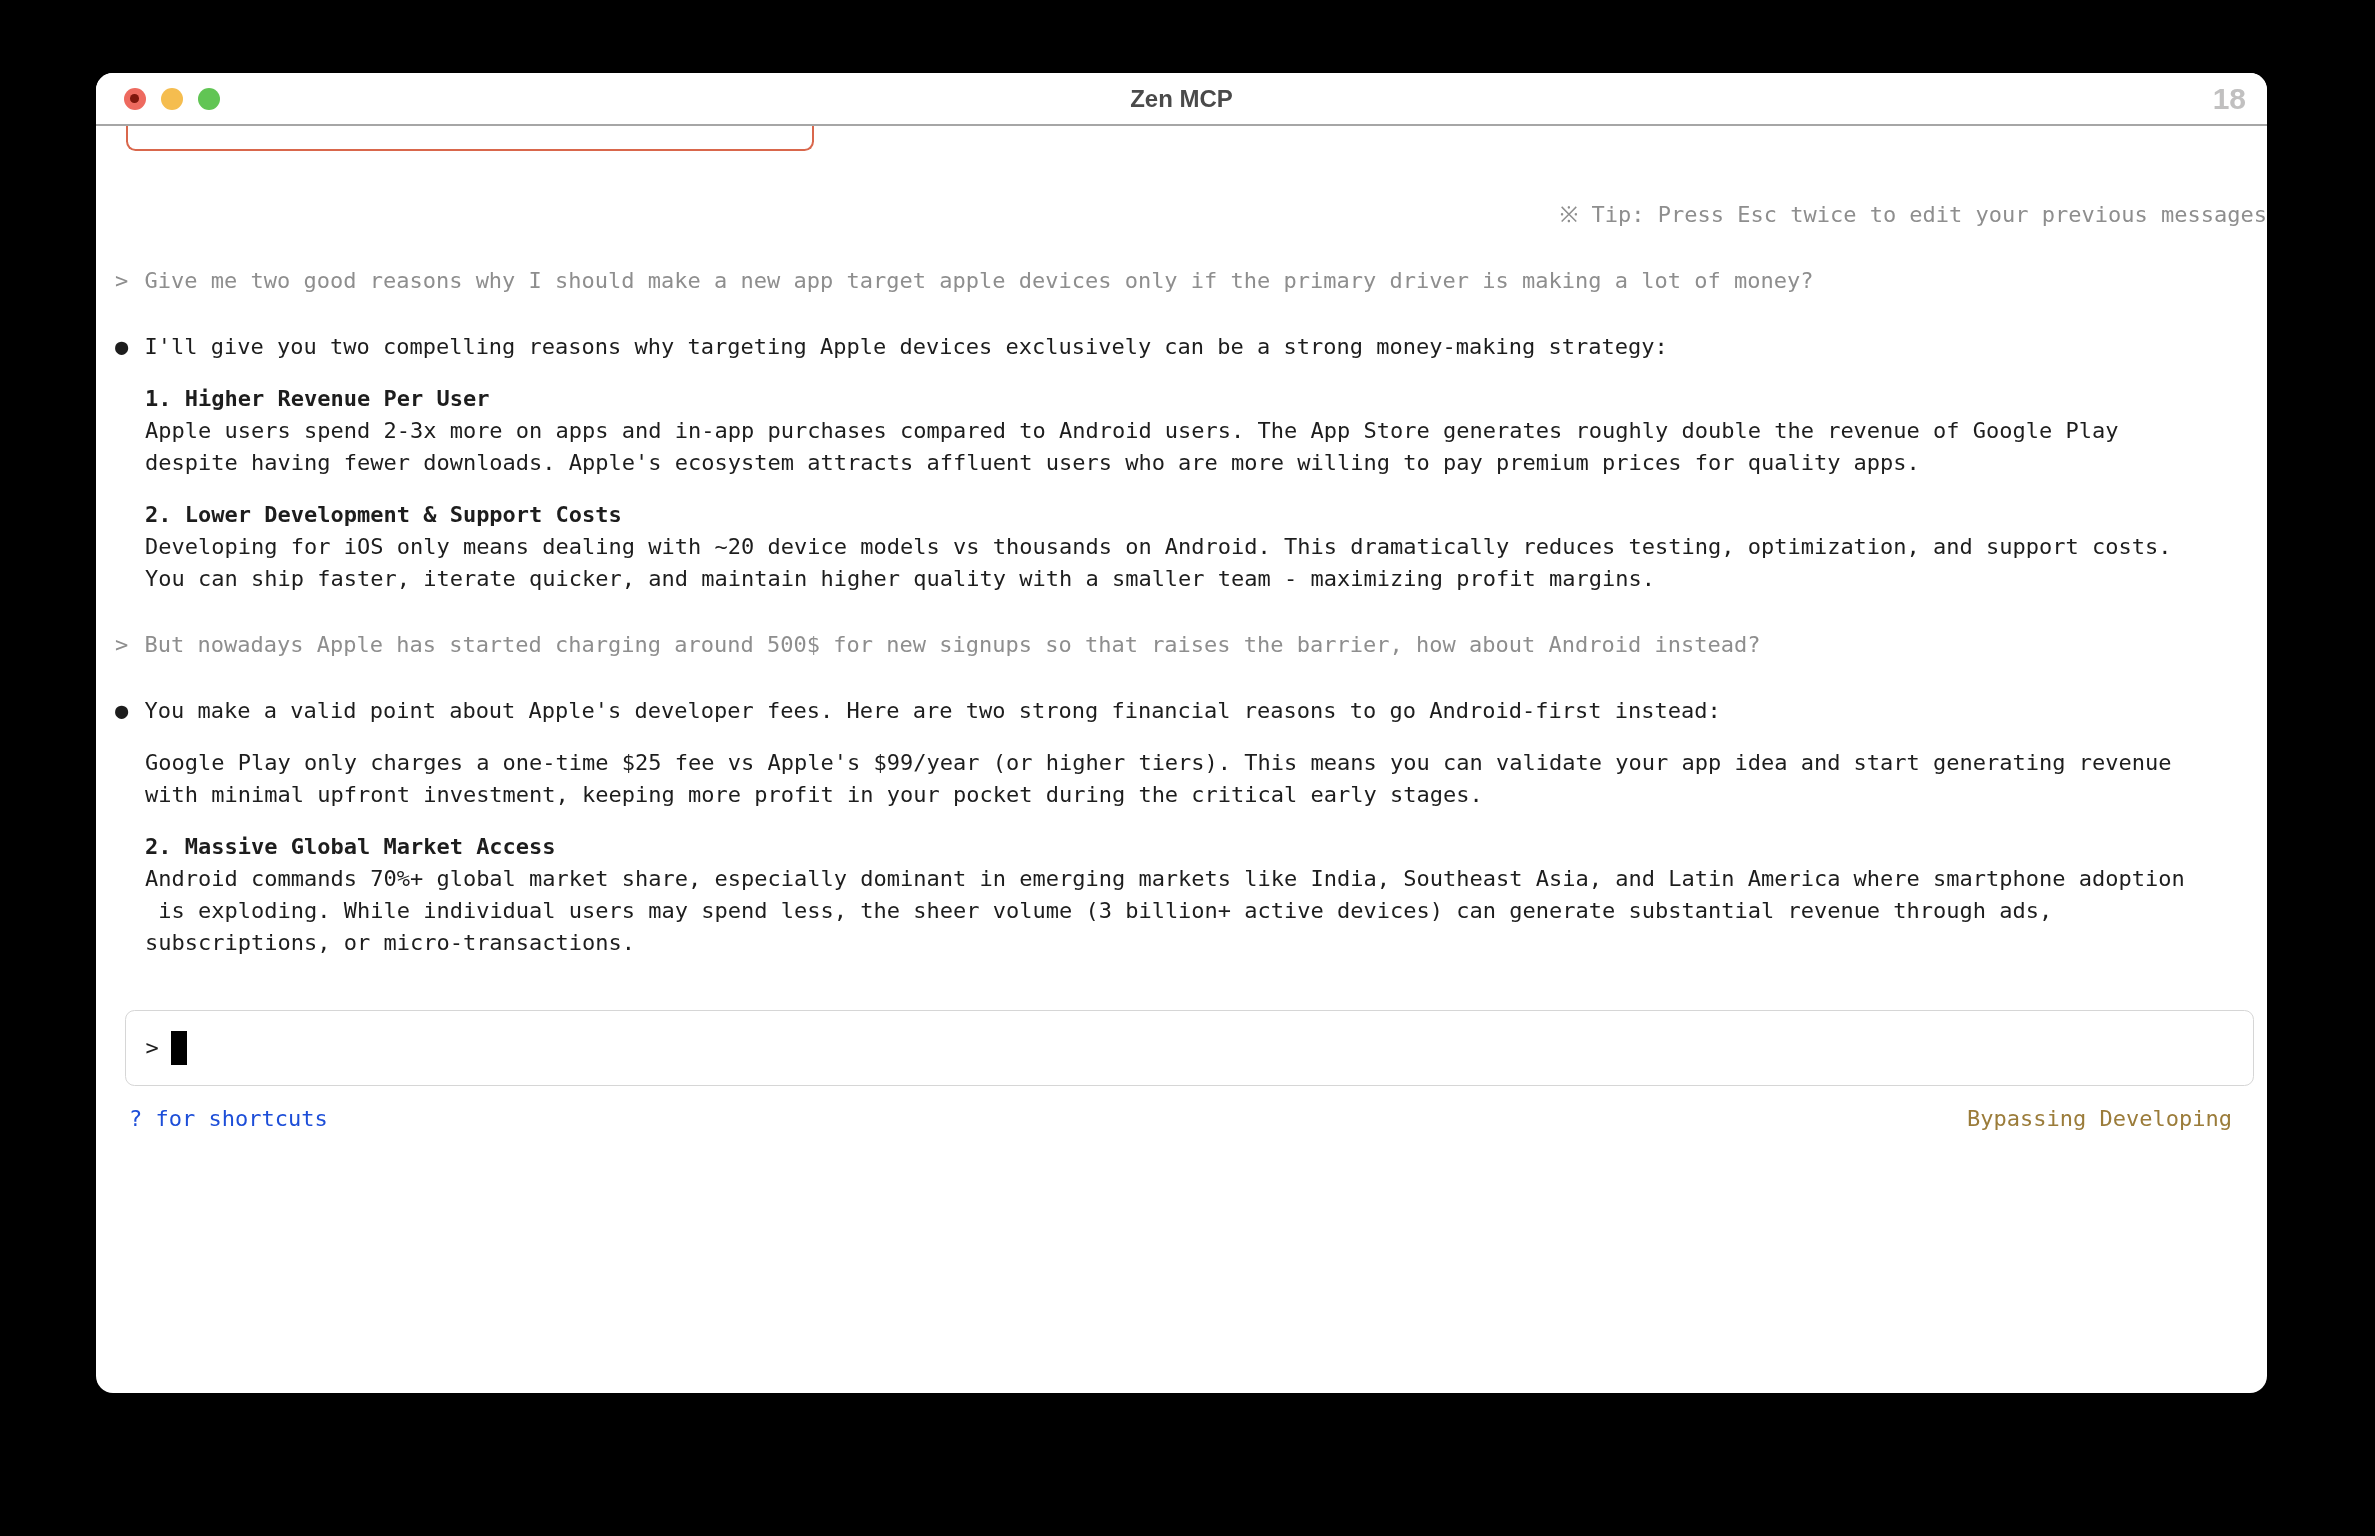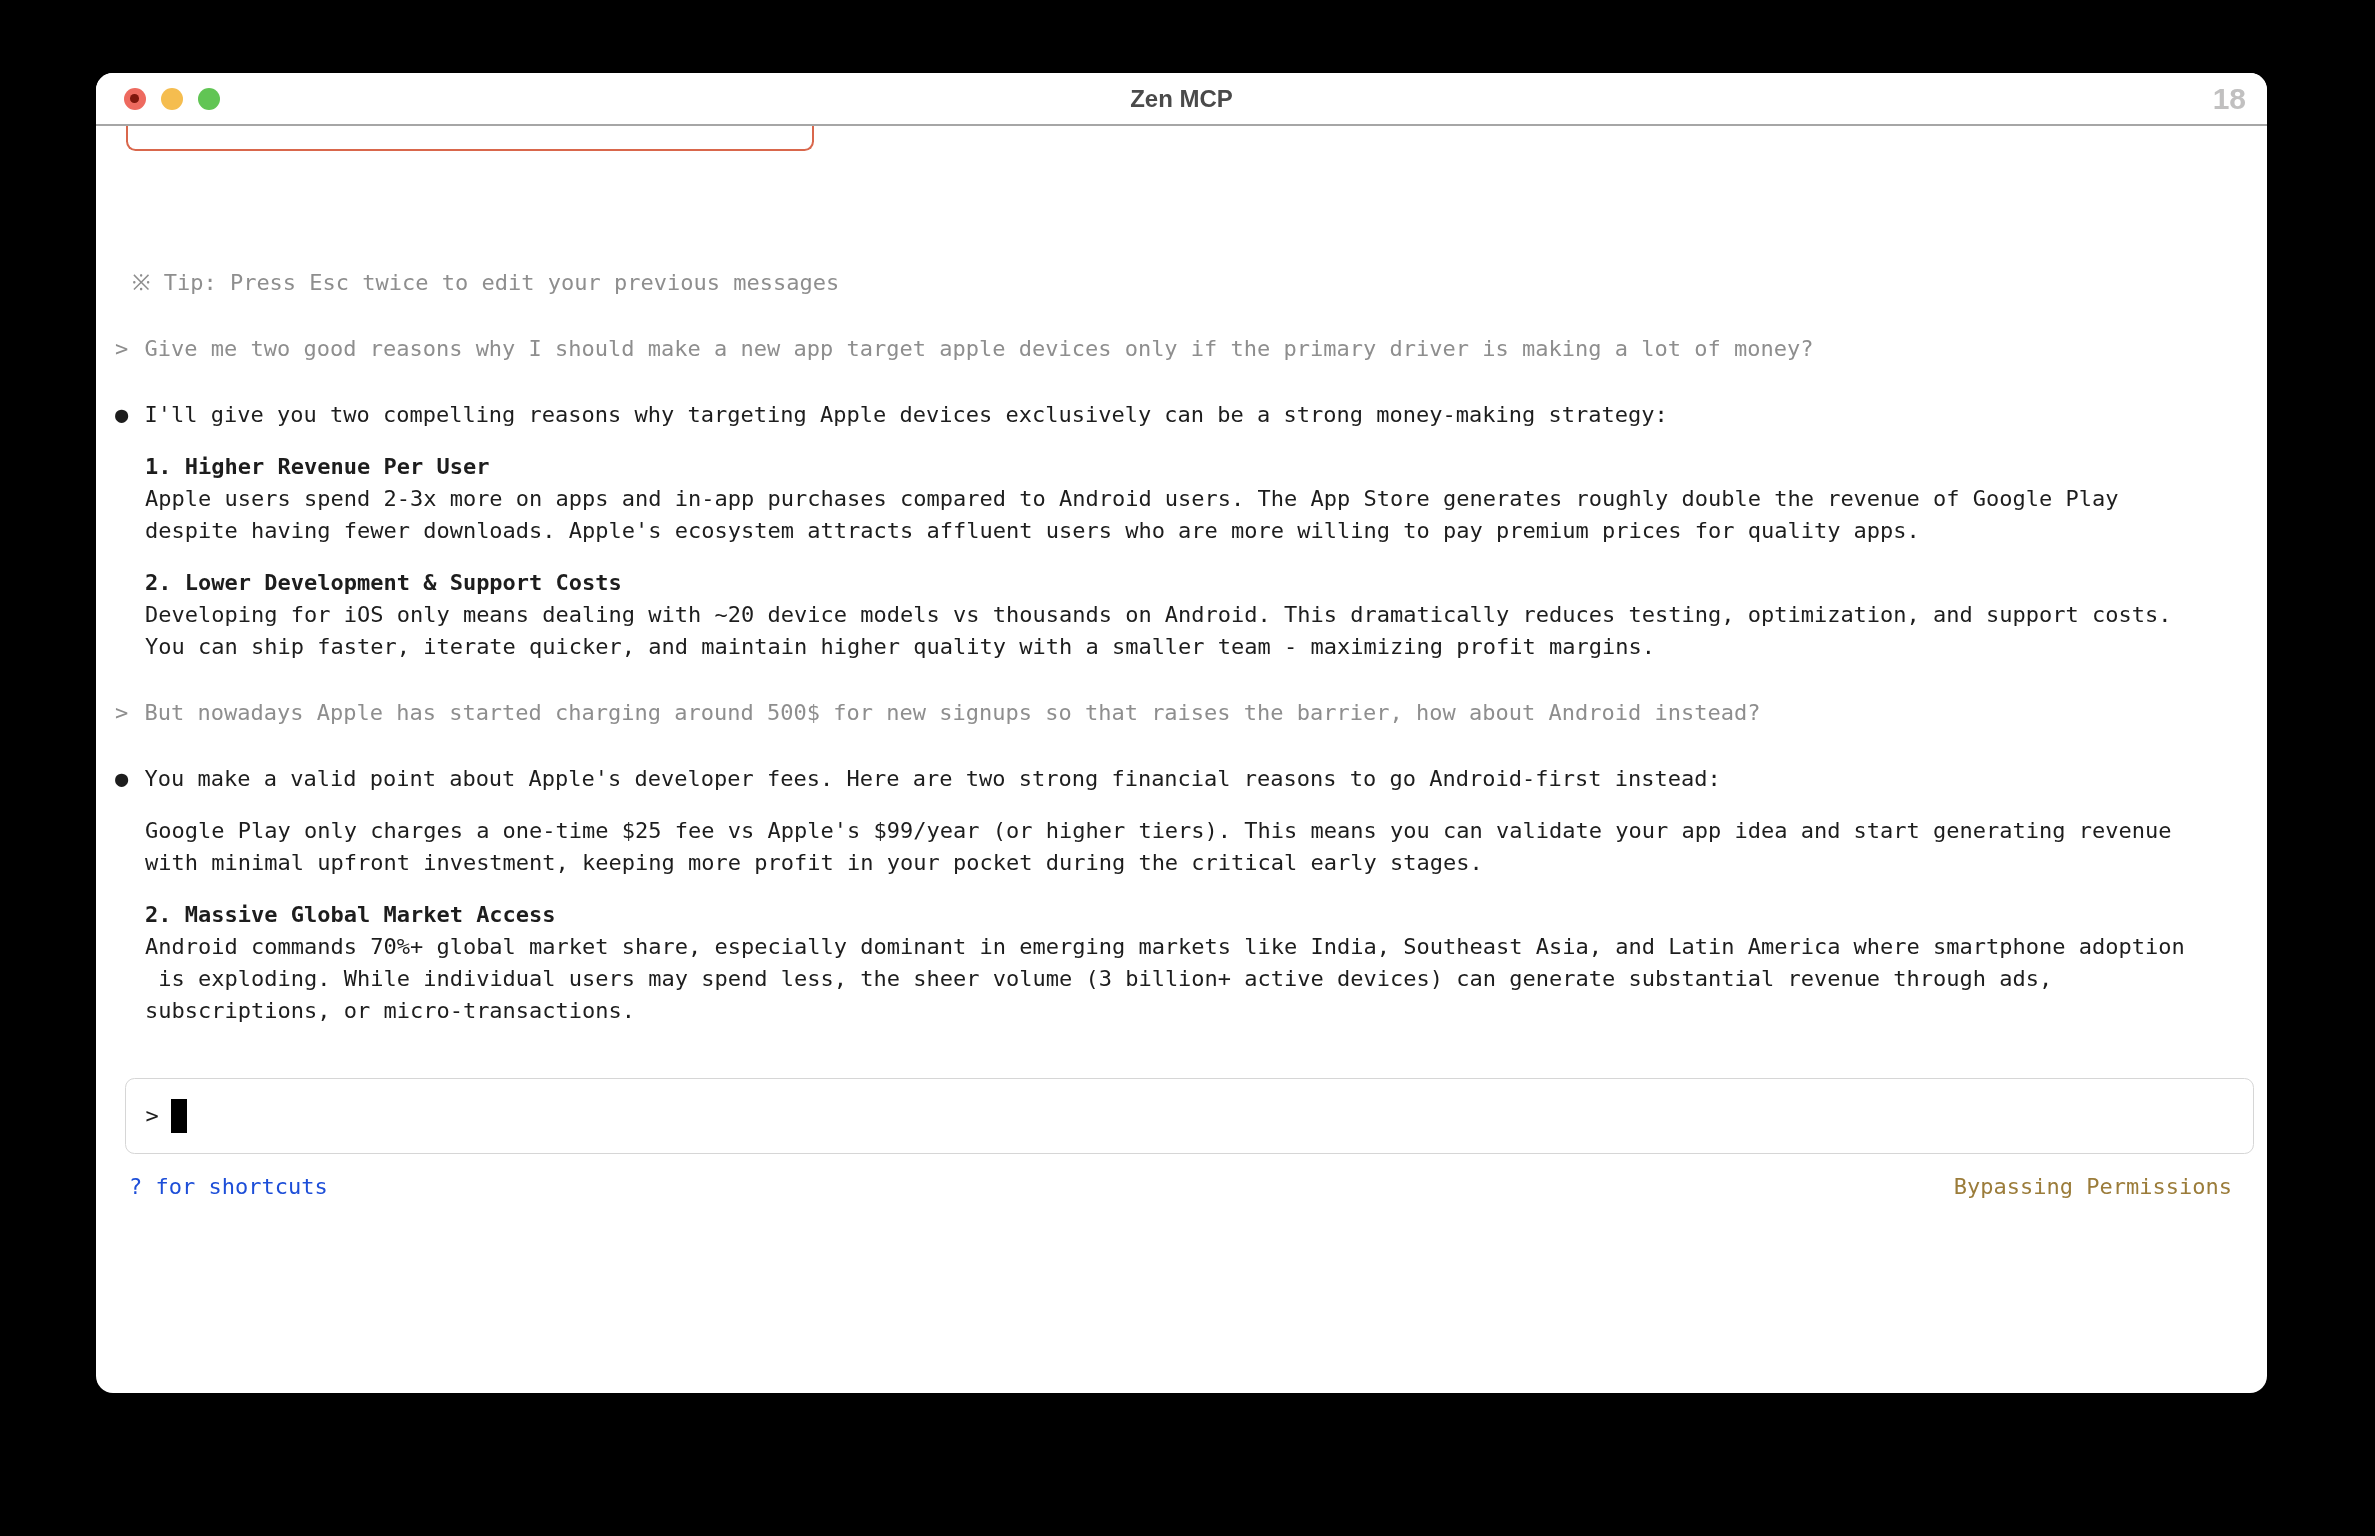--- a/index.html
+++ b/index.html
@@ -55,24 +55,25 @@
     color:#1d1d1d;
   }
   .clipped-box {
     margin-left:29.5px;
     width:684px; height:23px;
     border:2.9px solid var(--accent-orange);
     border-top:none;
     border-radius:0 0 9.5px 9.5px;
   }
   .tip-line {
-    margin-top:116px;
+    margin-top:48px;
     padding-left:36px;
     color:#8e8e8e;
     white-space:pre-wrap;
+    text-align:right;
   }
   .msg { display:flex; margin-top:34px; padding-left:19px; padding-right:38px; }
   .msg .gutter { width:29.5px; flex:none; }
   .msg .msg-text { flex:1; white-space:pre-wrap; }
   .msg-user { color:#8e8e8e; }
   .msg-assistant { color:#1d1d1d; }
   .sections { padding-left:49px; padding-right:38px; }
   .section { margin-top:20px; }
   .section-heading { font-weight:bold; white-space:pre-wrap; }
   .section-body { white-space:pre-wrap; }
@@ -166,18 +167,18 @@
       </div>
     </div>
 
     <div class="input-box">
       <span class="input-prompt">&gt;</span>
       <span class="input-cursor"></span>
     </div>
 
     <div class="footer">
       <span class="shortcuts-hint">? for shortcuts</span>
-      <span class="permissions-label">Bypassing Permissions</span>
+      <span class="permissions-label">Bypassing Developing</span>
     </div>
 
   </div>
 </div>
 
 
 </body></html>

